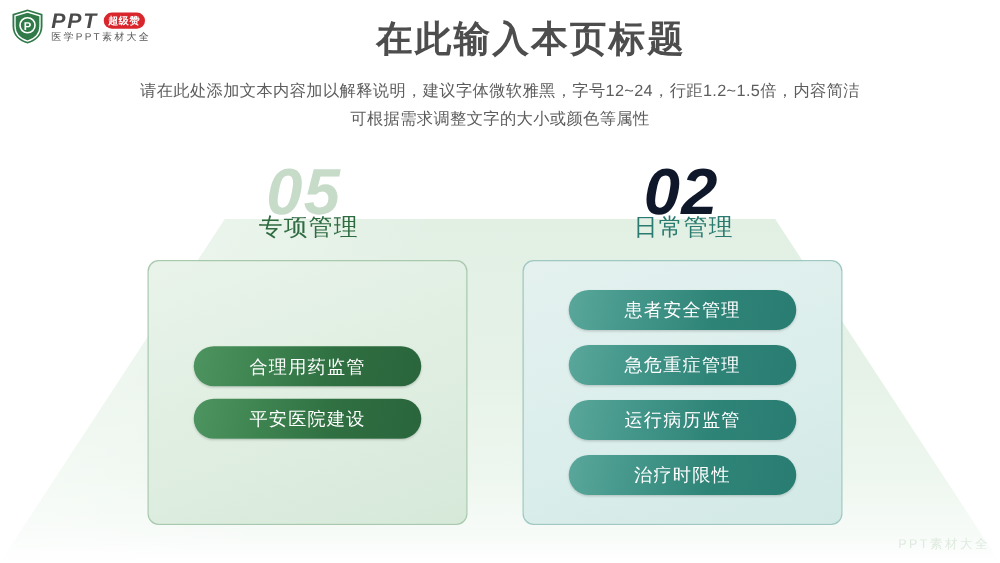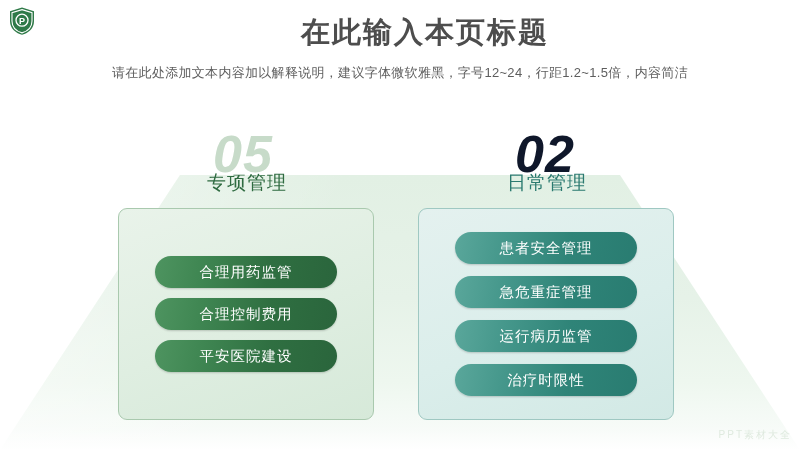--- a/index.html
+++ b/index.html
@@ -232,42 +232,49 @@
 
 <div class="logo">
   <span class="logo-shield">
     <svg width="28" height="30" viewBox="0 0 28 30" xmlns="http://www.w3.org/2000/svg">
       <path d="M14 1.5 L26 5.2 V15 C26 22.5 20.6 27 14 28.8 C7.4 27 2 22.5 2 15 V5.2 Z" fill="#2f7a48"></path>
       <path d="M14 3.6 L24 6.7 V15 C24 21.4 19.4 25.3 14 26.9 C8.6 25.3 4 21.4 4 15 V6.7 Z" fill="none" stroke="#ffffff" stroke-width="1.1"></path>
       <circle cx="14" cy="14.2" r="6" fill="none" stroke="#ffffff" stroke-width="1.3"></circle>
       <text x="14" y="18.2" font-family="Liberation Sans, sans-serif" font-size="9" font-weight="bold" fill="#ffffff" text-anchor="middle">P</text>
     </svg>
   </span>
+  <span class="logo-text-block">
+    <span class="logo-row1">
+      <span class="logo-ppt">PPT</span>
+      <span class="logo-badge">超级赞</span>
+    </span>
+    <span class="logo-sub">医学PPT素材大全</span>
+  </span>
 </div>
 
 <div class="page-title">在此输入本页标题</div>
 
 <div class="subtitle">
   <div>请在此处添加文本内容加以解释说明，建议字体微软雅黑，字号12~24，行距1.2~1.5倍，内容简洁</div>
+  <div>可根据需求调整文字的大小或颜色等属性</div>
 </div>
 
 <div class="stage">
   <div class="pedestal"></div>
   <div class="pedestal-top-sheen"></div>
 </div>
 
 <div class="num num-01">05</div>
 <div class="num num-02">02</div>
 
 <div class="sec-head head-01">专项管理</div>
 <div class="sec-head head-02">日常管理</div>
 
 <div class="card card-left">
   <div class="pill pill-green">合理用药监管</div>
-  <div class="pill pill-green">合理控制费用</div>
   <div class="pill pill-green">平安医院建设</div>
 </div>
 
 <div class="card card-right">
   <div class="pill pill-teal">患者安全管理</div>
   <div class="pill pill-teal">急危重症管理</div>
   <div class="pill pill-teal">运行病历监管</div>
   <div class="pill pill-teal">治疗时限性</div>
 </div>
 

